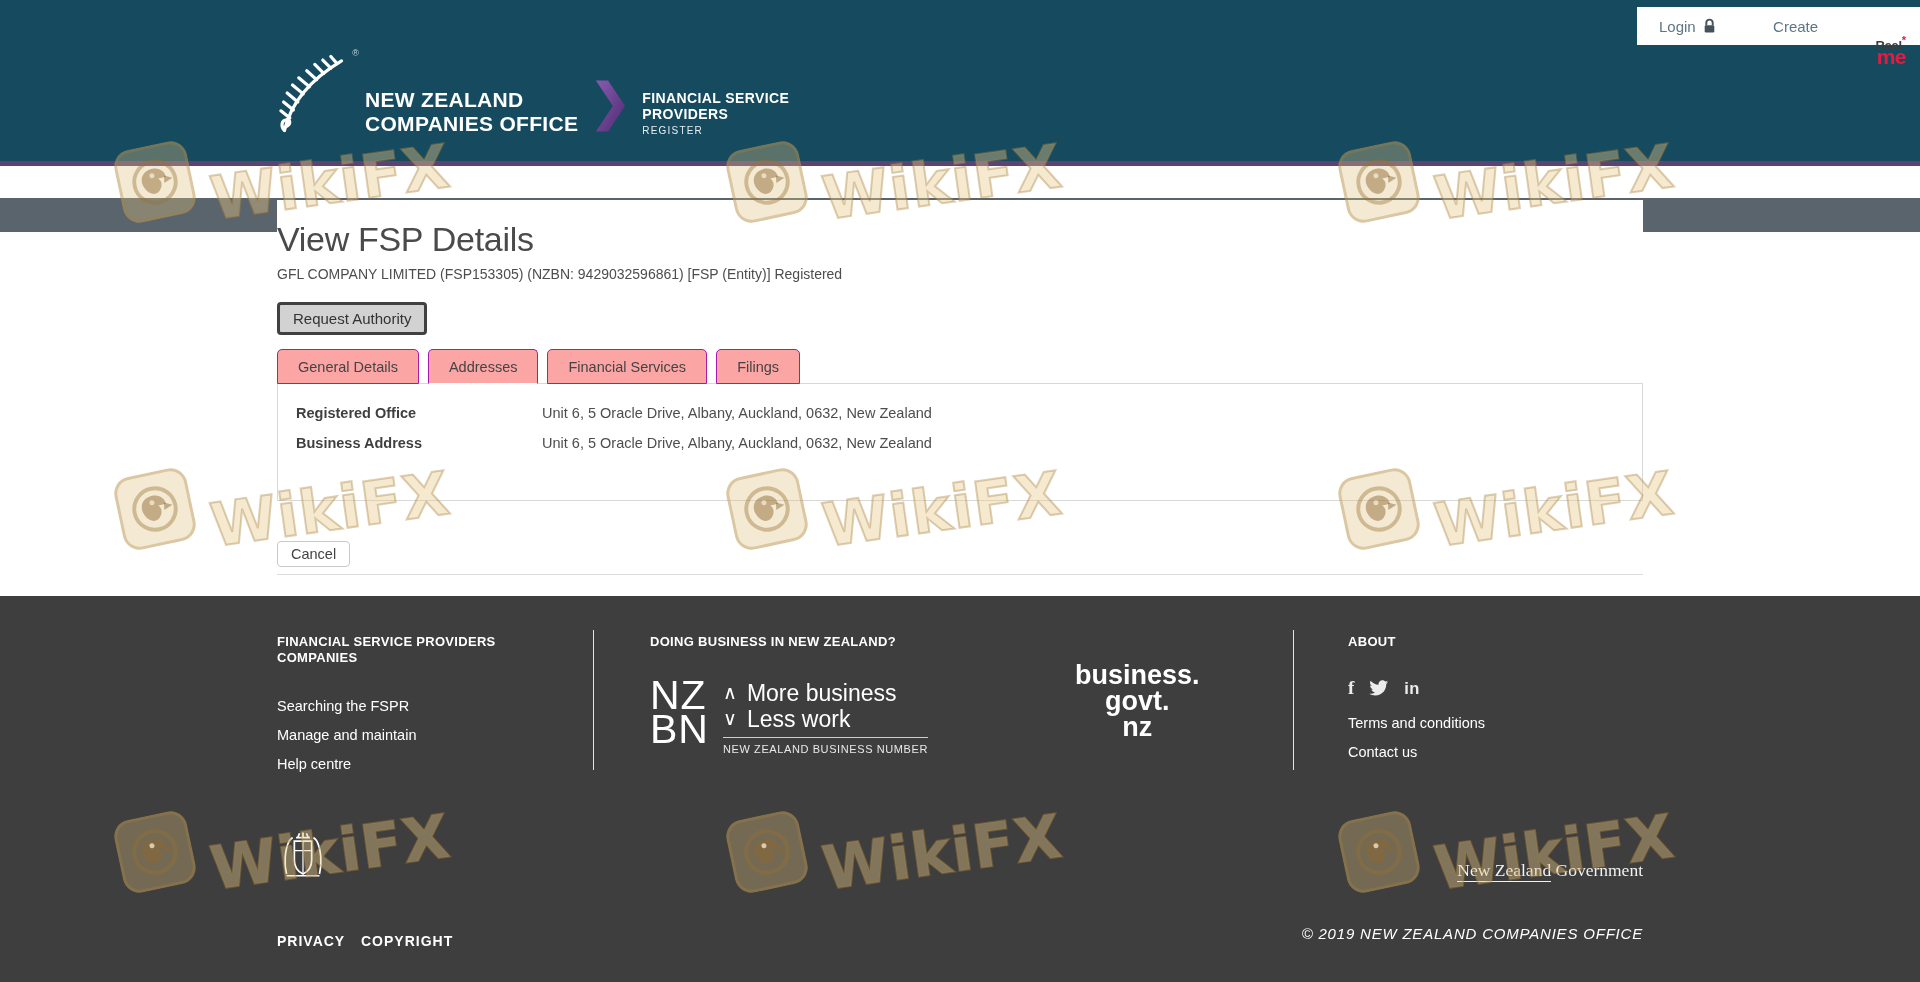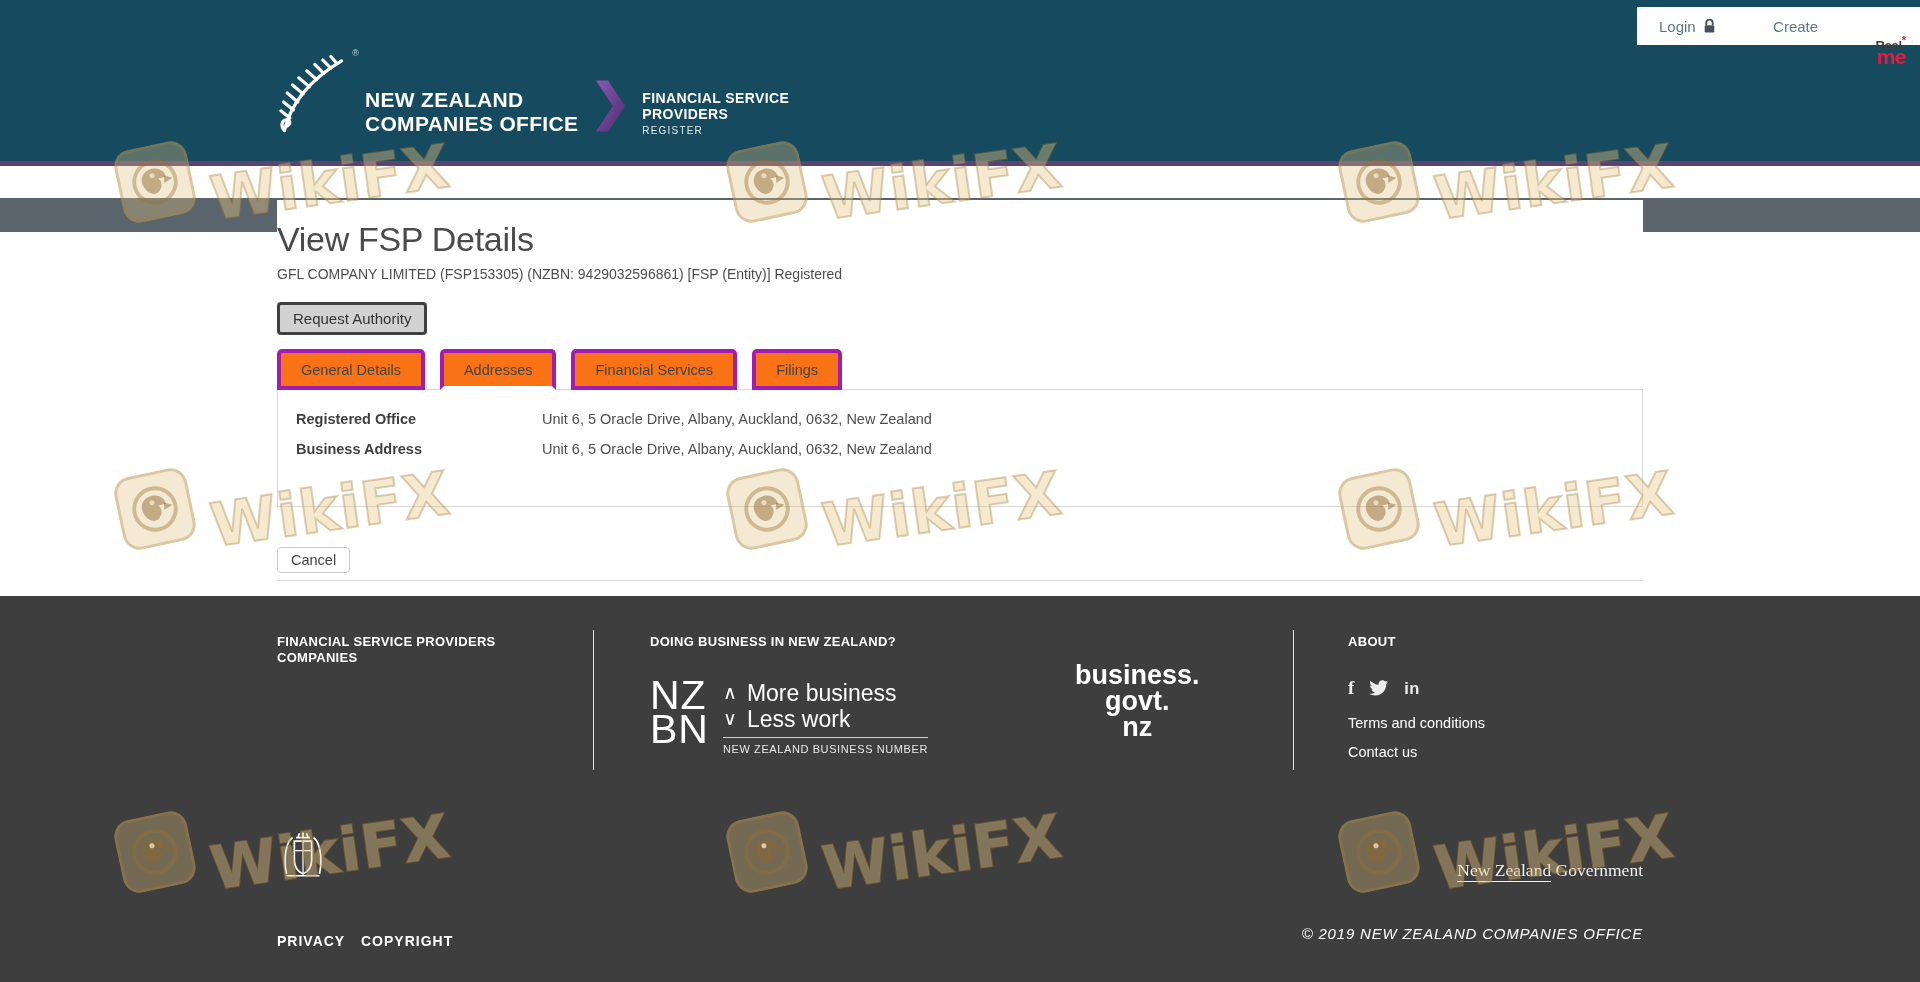--- a/index.html
+++ b/index.html
@@ -35,22 +35,22 @@
   .register-line { font-size:14px; font-weight:bold; letter-spacing:.4px; line-height:16px; }
   .register-sub { font-size:10px; font-weight:normal; letter-spacing:1.2px; margin-top:3px; color:#e8eef1; }
 
   
   .main { position:absolute; top:200px; left:277px; width:1366px; background:#fff; }
   .page-title { margin-top:20px; font-size:34px; font-weight:300; color:#4a4a4a; letter-spacing:-.3px; }
   .page-subtitle { margin-top:7px; font-size:14px; color:#4d4d4d; }
   .btn-request { margin-top:20px; display:inline-block; background:#d2d2d2; border:3px solid #404040;
                  border-radius:4px; padding:5px 13px; font-size:15px; color:#333; cursor:pointer; }
   .tabs { display:flex; margin-top:14px; position:relative; z-index:2; }
-  .tab { border:4px solid #a21caf; border-radius:5px 5px 0 0; background:#f97316; padding:9px 20px 8px;
-         margin-right:15px; font-size:14.5px; color:#444; cursor:pointer; }
+  .tab { border:1px solid #a21caf; border-radius:5px 5px 0 0; background:#fca5a5; padding:9px 20px 8px;
+         margin-right:9px; font-size:14.5px; color:#444; cursor:pointer; }
   .tab.active { border-bottom-color:#fff; }
   .tab-panel { border:1px solid #d8d8d8; margin-top:-1px; padding:14px 0 42px; background:#fff; }
   .addr-row { display:flex; padding:7px 18px; font-size:14.5px; }
   .addr-label { width:246px; font-weight:bold; color:#3f3f3f; }
   .addr-value { color:#4d4d4d; }
   .btn-cancel { margin-top:40px; display:inline-block; background:#fff; border:1px solid #c9c9c9;
                 border-radius:4px; padding:4px 13px; font-size:14.5px; color:#444; cursor:pointer; }
   .bottom-rule { border:none; border-top:1px solid #dcdcdc; margin-top:7px; }
 
   
@@ -195,20 +195,25 @@
   </div>
 
   <span class="btn-cancel">Cancel</span>
   <hr class="bottom-rule">
 </div>
 
 <div class="footer">
   <div class="footer-inner">
     <div class="f-col1">
       <div class="f-heading">FINANCIAL SERVICE PROVIDERS COMPANIES</div>
+      <div class="f-links">
+        <a class="f-link">Searching the FSPR</a>
+        <a class="f-link">Manage and maintain</a>
+        <a class="f-link">Help centre</a>
+      </div>
     </div>
 
     <div class="f-divider f-div1"></div>
 
     <div class="f-col2">
       <div class="f-heading">DOING BUSINESS IN NEW ZEALAND?</div>
       <div class="nzbn">
         <div class="nzbn-letters">
           <div>NZ</div>
           <div>BN</div>

